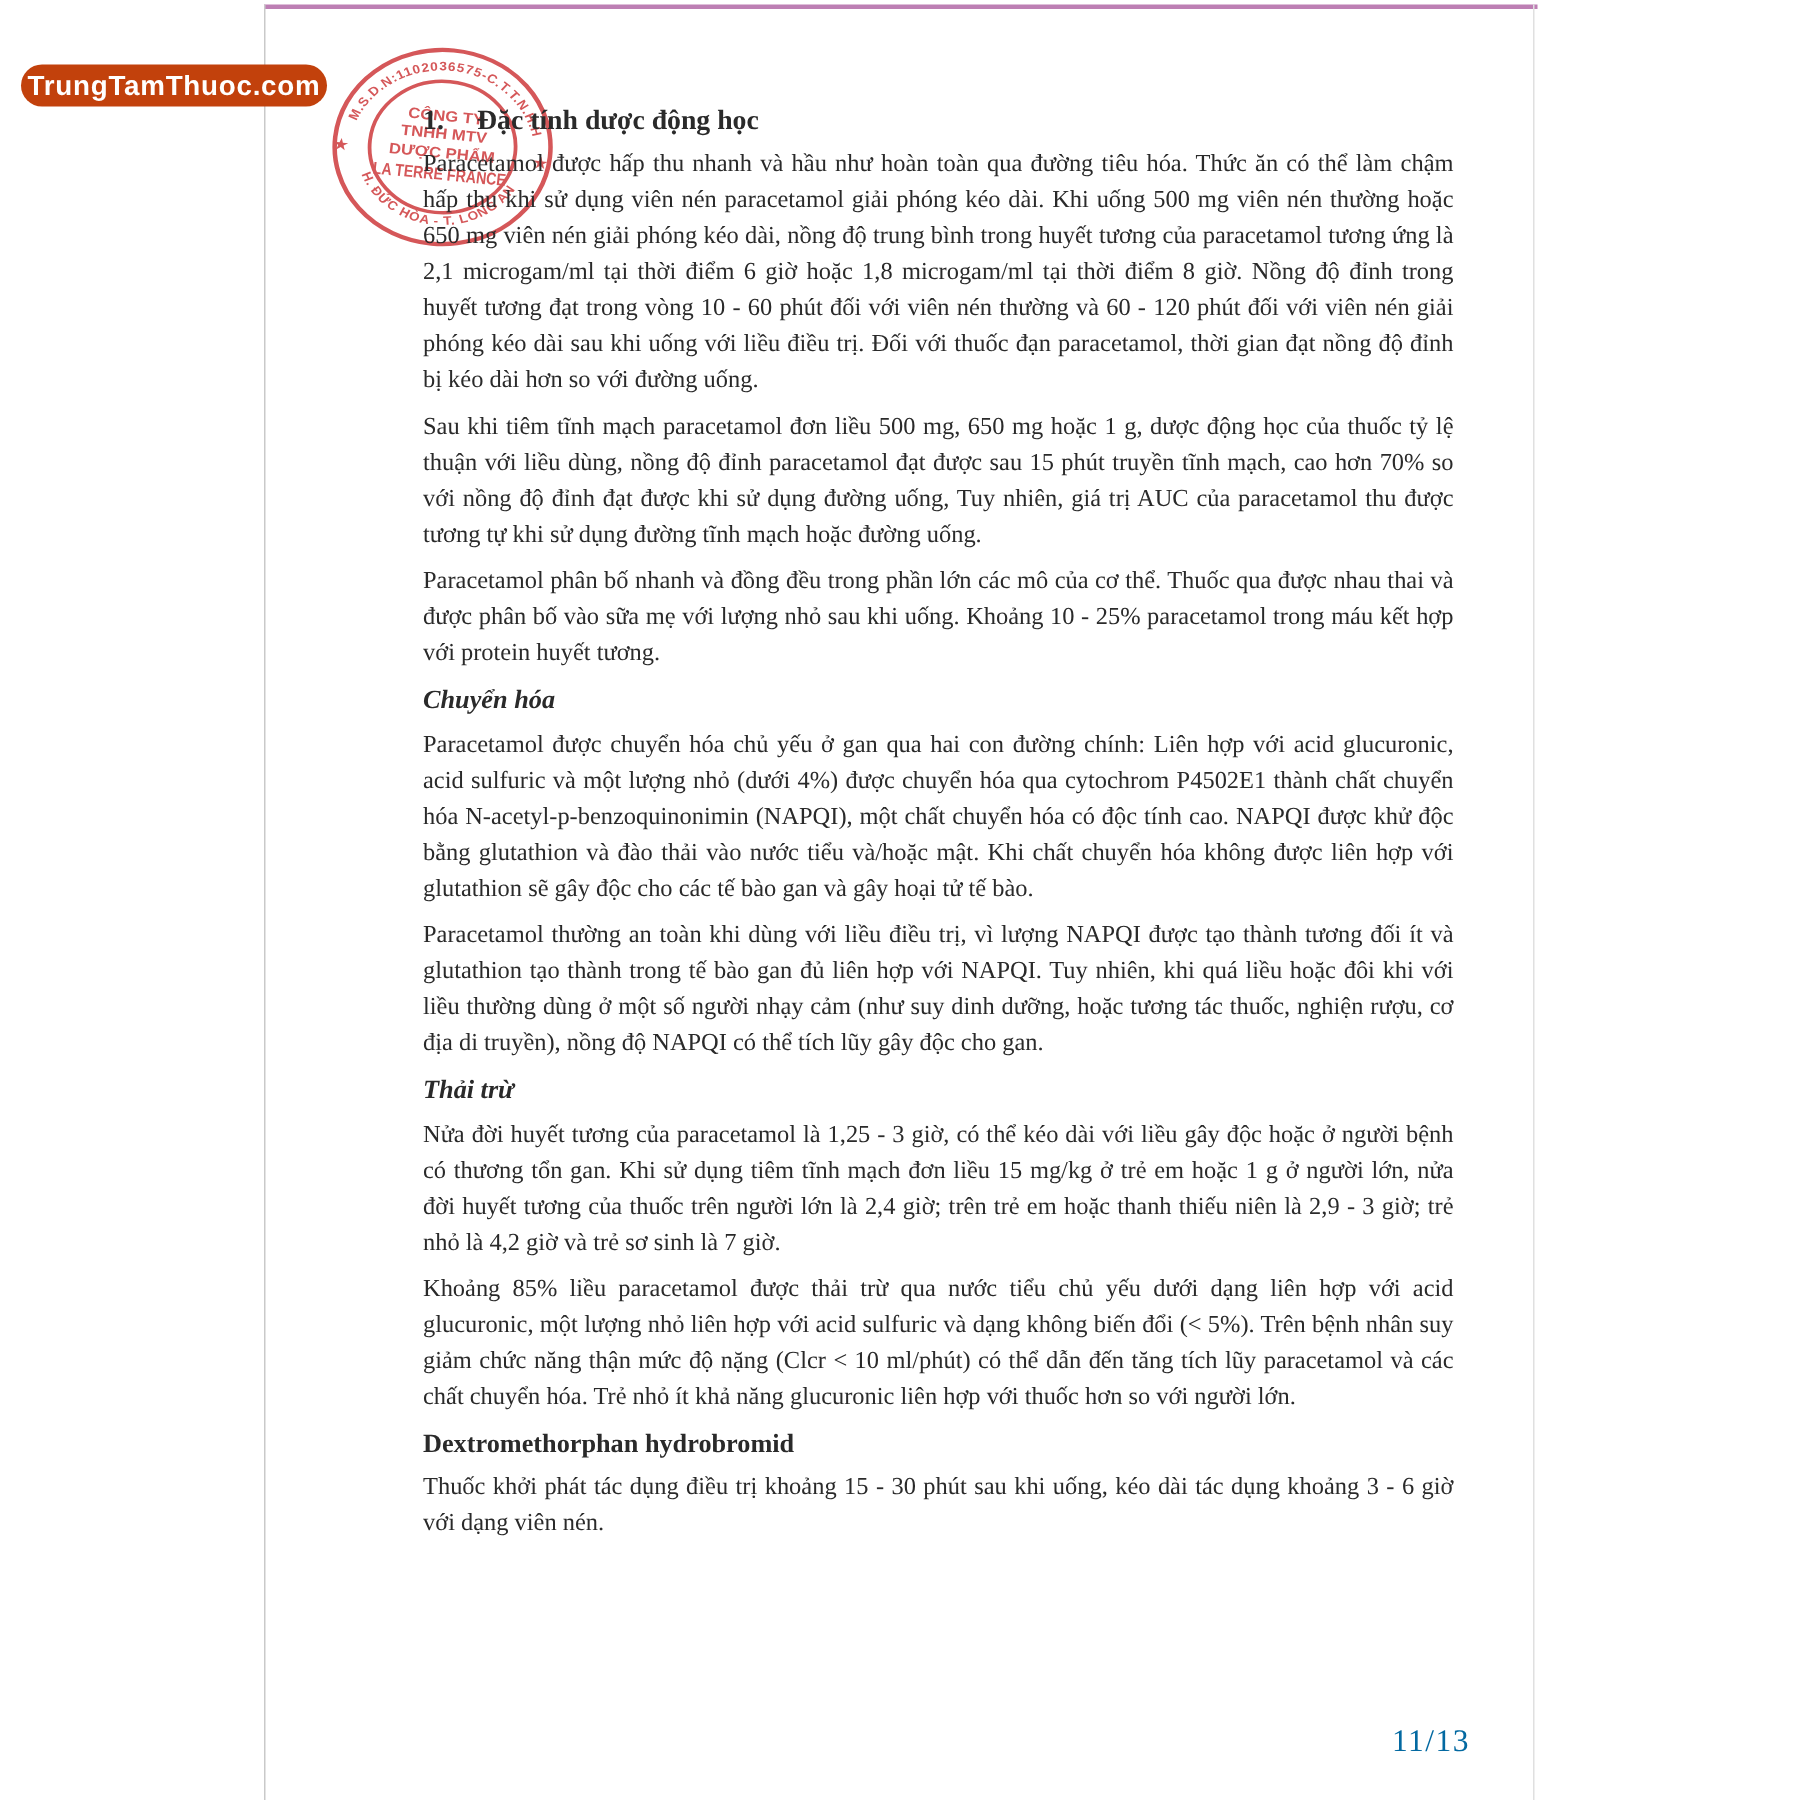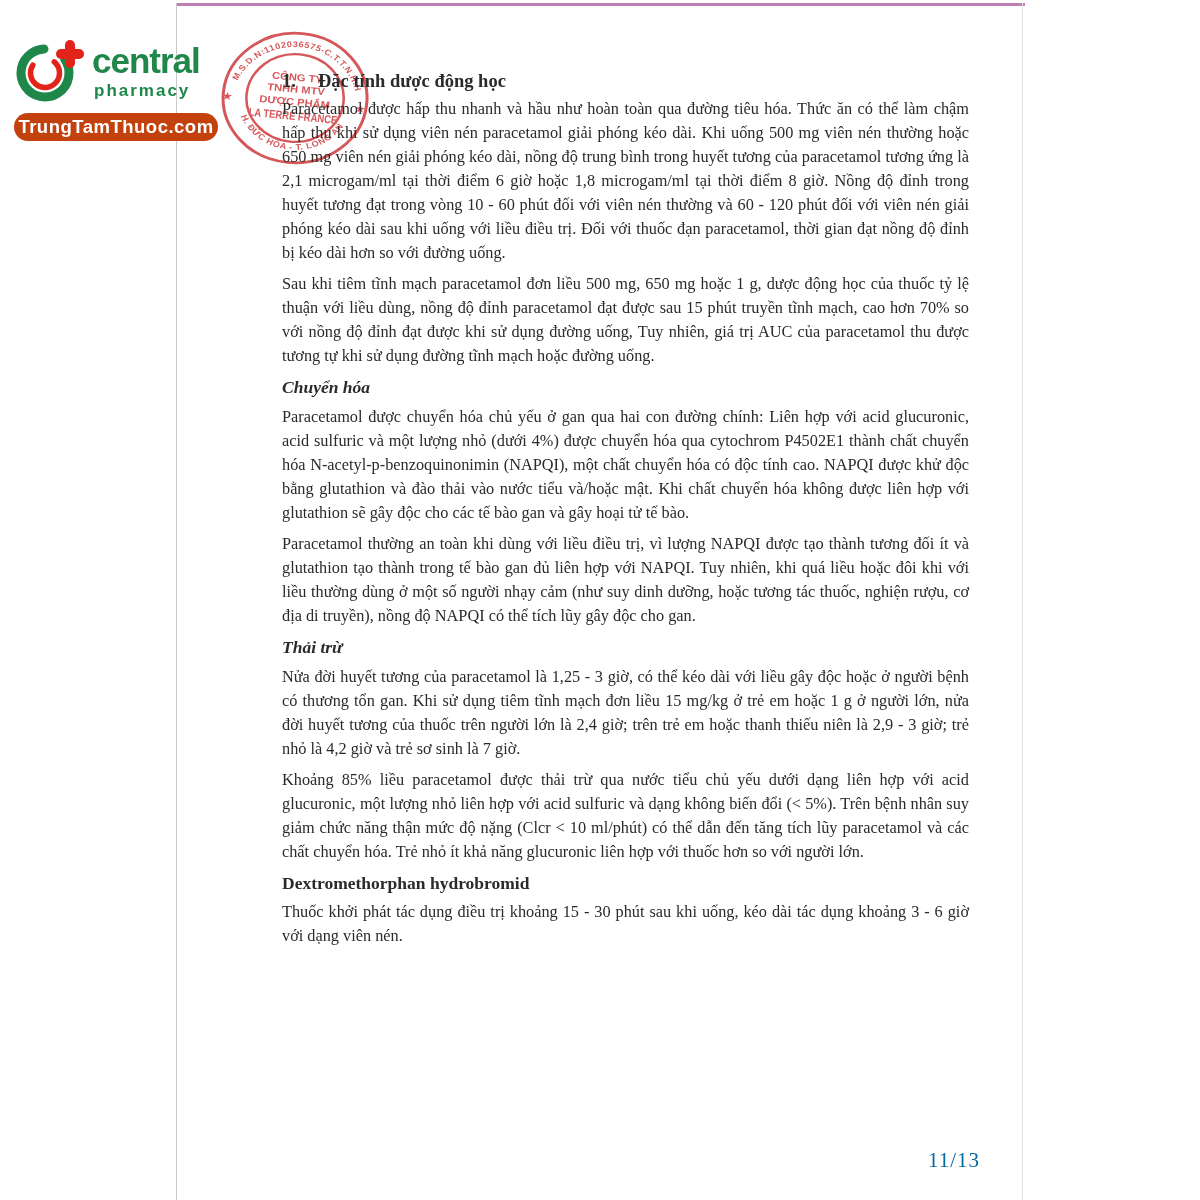--- a/index.html
+++ b/index.html
@@ -45,34 +45,20 @@
     letter-spacing:1px;}
 </style>
 </head>
 <body>
 
 <div class="page-top-line"></div>
 <div class="page-edge left"></div>
 <div class="page-edge right"></div>
 
 <div class="logo">
-  <div class="logo-row">
-    <svg class="logo-icon" width="70" height="70" viewBox="0 0 70 70">
-      <circle cx="31" cy="39" r="24" fill="none" stroke="#1e8749" stroke-width="9" stroke-linecap="round" stroke-dasharray="126 25" transform="rotate(-35 31 39)"></circle>
-      <circle cx="31" cy="39" r="14.5" fill="none" stroke="#e2231a" stroke-width="5.5" stroke-linecap="round" stroke-dasharray="66 25" transform="rotate(-50 31 39)"></circle>
-      <g fill="#e2231a">
-        <rect x="51" y="6" width="10" height="28" rx="5"></rect>
-        <rect x="42" y="15" width="28" height="10" rx="5"></rect>
-      </g>
-    </svg>
-    <div class="logo-textcol">
-      <div class="logo-brand">central</div>
-      <div class="logo-sub">pharmacy</div>
-    </div>
-  </div>
   <div class="logo-pill">TrungTamThuoc.com</div>
 </div>
 
 <svg class="stamp" width="152" height="152" viewBox="0 0 150 150">
   <circle class="st-stroke" cx="75" cy="75" r="71" stroke-width="3"></circle>
   <circle class="st-stroke" cx="75" cy="75" r="48" stroke-width="2.5"></circle>
   <defs>
     <path id="arcTop" d="M 14 80 A 61 61 0 1 1 136 80" fill="none"></path>
     <path id="arcBot" d="M 22 96 A 57 57 0 0 0 128 96" fill="none"></path>
   </defs>
@@ -87,20 +73,21 @@
   <text class="st-center" x="75" y="56" font-size="11" text-anchor="middle">CÔNG TY</text>
   <text class="st-center" x="75" y="69" font-size="11" text-anchor="middle">TNHH MTV</text>
   <text class="st-center" x="75" y="83" font-size="11" text-anchor="middle">DƯỢC PHẨM</text>
   <text class="st-center" x="75" y="99" font-size="12.5" text-anchor="middle" textLength="88" lengthAdjust="spacingAndGlyphs">LA TERRE FRANCE</text>
 </svg>
 
 <div class="content">
   <div class="h-main"><span class="no">1.</span><span>Đặc tính dược động học</span></div>
   <p>Paracetamol được hấp thu nhanh và hầu như hoàn toàn qua đường tiêu hóa. Thức ăn có thể làm chậm hấp thu khi sử dụng viên nén paracetamol giải phóng kéo dài. Khi uống 500 mg viên nén thường hoặc 650 mg viên nén giải phóng kéo dài, nồng độ trung bình trong huyết tương của paracetamol tương ứng là 2,1 microgam/ml tại thời điểm 6 giờ hoặc 1,8 microgam/ml tại thời điểm 8 giờ. Nồng độ đỉnh trong huyết tương đạt trong vòng 10 - 60 phút đối với viên nén thường và 60 - 120 phút đối với viên nén giải phóng kéo dài sau khi uống với liều điều trị. Đối với thuốc đạn paracetamol, thời gian đạt nồng độ đỉnh bị kéo dài hơn so với đường uống.</p>
   <p>Sau khi tiêm tĩnh mạch paracetamol đơn liều 500 mg, 650 mg hoặc 1 g, dược động học của thuốc tỷ lệ thuận với liều dùng, nồng độ đỉnh paracetamol đạt được sau 15 phút truyền tĩnh mạch, cao hơn 70% so với nồng độ đỉnh đạt được khi sử dụng đường uống, Tuy nhiên, giá trị AUC của paracetamol thu được tương tự khi sử dụng đường tĩnh mạch hoặc đường uống.</p>
+  <p>Paracetamol phân bố nhanh và đồng đều trong phần lớn các mô của cơ thể. Thuốc qua được nhau thai và được phân bố vào sữa mẹ với lượng nhỏ sau khi uống. Khoảng 10 - 25% paracetamol trong máu kết hợp với protein huyết tương.</p>
   <div class="h-sec">Chuyển hóa</div>
   <p>Paracetamol được chuyển hóa chủ yếu ở gan qua hai con đường chính: Liên hợp với acid glucuronic, acid sulfuric và một lượng nhỏ (dưới 4%) được chuyển hóa qua cytochrom P4502E1 thành chất chuyển hóa N-acetyl-p-benzoquinonimin (NAPQI), một chất chuyển hóa có độc tính cao. NAPQI được khử độc bằng glutathion và đào thải vào nước tiểu và/hoặc mật. Khi chất chuyển hóa không được liên hợp với glutathion sẽ gây độc cho các tế bào gan và gây hoại tử tế bào.</p>
   <p>Paracetamol thường an toàn khi dùng với liều điều trị, vì lượng NAPQI được tạo thành tương đối ít và glutathion tạo thành trong tế bào gan đủ liên hợp với NAPQI. Tuy nhiên, khi quá liều hoặc đôi khi với liều thường dùng ở một số người nhạy cảm (như suy dinh dưỡng, hoặc tương tác thuốc, nghiện rượu, cơ địa di truyền), nồng độ NAPQI có thể tích lũy gây độc cho gan.</p>
   <div class="h-sec">Thải trừ</div>
   <p>Nửa đời huyết tương của paracetamol là 1,25 - 3 giờ, có thể kéo dài với liều gây độc hoặc ở người bệnh có thương tổn gan. Khi sử dụng tiêm tĩnh mạch đơn liều 15 mg/kg ở trẻ em hoặc 1 g ở người lớn, nửa đời huyết tương của thuốc trên người lớn là 2,4 giờ; trên trẻ em hoặc thanh thiếu niên là 2,9 - 3 giờ; trẻ nhỏ là 4,2 giờ và trẻ sơ sinh là 7 giờ.</p>
   <p>Khoảng 85% liều paracetamol được thải trừ qua nước tiểu chủ yếu dưới dạng liên hợp với acid glucuronic, một lượng nhỏ liên hợp với acid sulfuric và dạng không biến đổi (&lt; 5%). Trên bệnh nhân suy giảm chức năng thận mức độ nặng (Clcr &lt; 10 ml/phút) có thể dẫn đến tăng tích lũy paracetamol và các chất chuyển hóa. Trẻ nhỏ ít khả năng glucuronic liên hợp với thuốc hơn so với người lớn.</p>
   <div class="h-drug">Dextromethorphan hydrobromid</div>
   <p>Thuốc khởi phát tác dụng điều trị khoảng 15 - 30 phút sau khi uống, kéo dài tác dụng khoảng 3 - 6 giờ với dạng viên nén.</p>
 </div>
 

